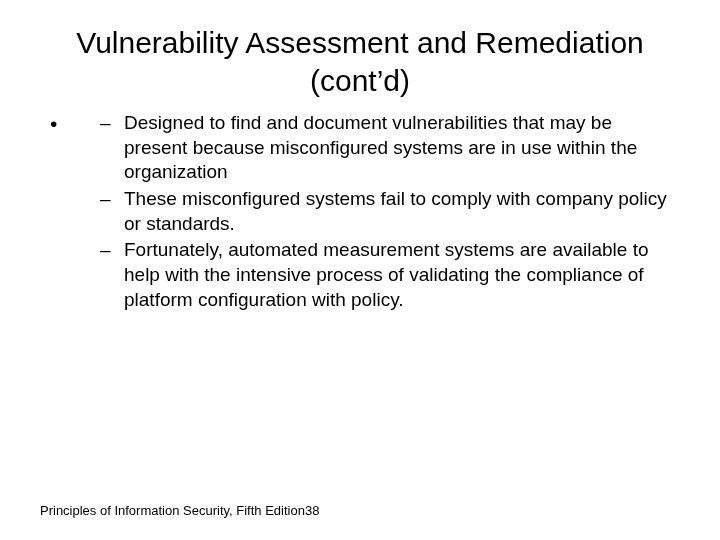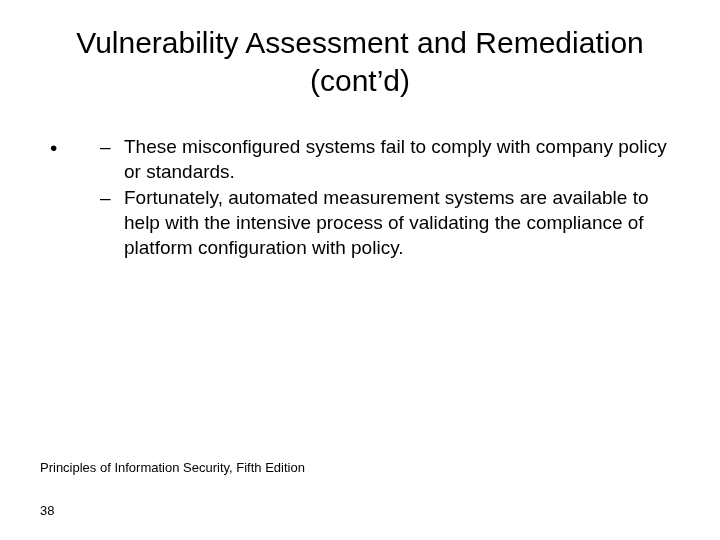--- a/index.html
+++ b/index.html
@@ -9,21 +9,21 @@
     background: #ffffff;
     color: #000000;
     position: relative;
     padding: 24px 40px 0 40px;
   }
   .title {
     text-align: center;
     font-size: 30px;
     line-height: 1.25;
     font-weight: 400;
-    margin-bottom: 36px;
+    margin-bottom: 12px;
   }
   .content {
     font-size: 21px;
     line-height: 1.28;
   }
   ul.level1 {
     list-style: none;
     padding-left: 0;
   }
   ul.level1 > li {
@@ -58,33 +58,33 @@
   }
   .footer {
     position: absolute;
     bottom: 22px;
     left: 40px;
     right: 40px;
     display: flex;
     justify-content: flex-start;
     align-items: baseline;
     font-size: 13px;
-    flex-direction: column;
   }
   .page-num { font-size: 13px; margin-top: 28px; }
 </style>
 </head>
 <body>
 
 <h1 class="title">Vulnerability Assessment and Remediation (cont’d)</h1>
 
 <div class="content">
   <ul class="level1">
     <li>
       <ul class="level2">
+        <li>Designed to find and document vulnerabilities that may be present because misconfigured systems are in use within the organization</li>
         <li>These misconfigured systems fail to comply with company policy or standards.</li>
         <li>Fortunately, automated measurement systems are available to help with the intensive process of validating the compliance of platform configuration with policy.</li>
       </ul>
     </li>
   </ul>
 </div>
 
 <div class="footer">
   <span>Principles of Information Security, Fifth Edition</span>
   <span class="page-num">38</span>

